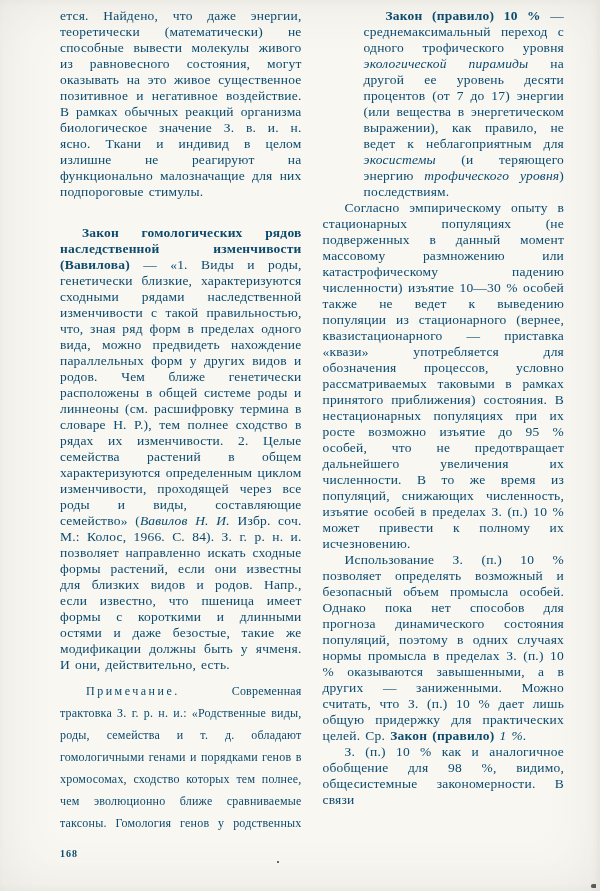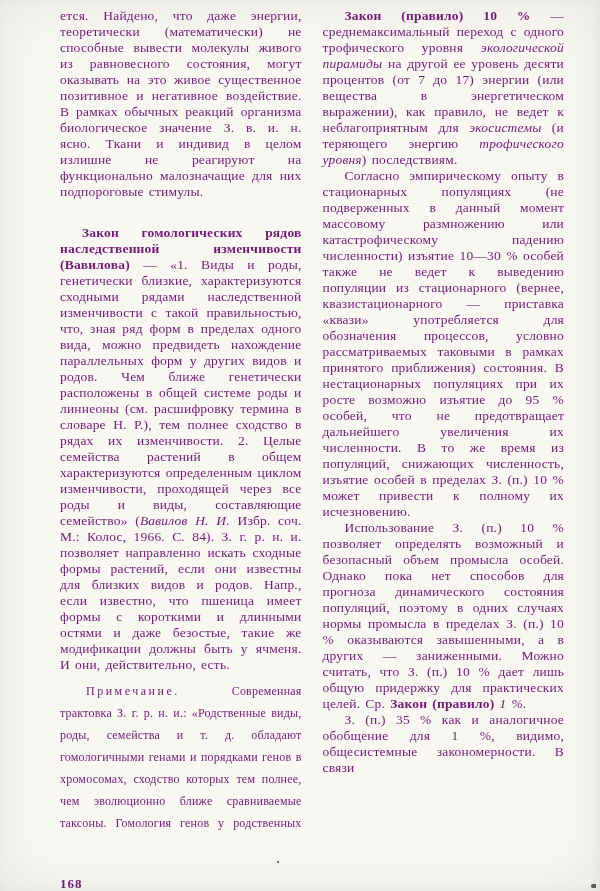--- a/index.html
+++ b/index.html
@@ -7,21 +7,21 @@
     width:600px;height:891px;
     background:#e9e9e7;
     font-family:"Liberation Serif","DejaVu Serif",serif;
     overflow:hidden;
   }
   .page{
     position:relative;
     width:600px;height:891px;
     background:#f8f7f2;
     box-shadow:inset 0 0 55px rgba(80,75,60,0.10), inset -3px 0 8px rgba(60,55,45,0.05);
-    color:#701a75;
+    color:#0c4a6e;
   }
   .columns{
     position:absolute;
     left:60px;top:8px;
     width:504px;height:826px;
     display:flex;
     gap:21px;
     overflow:hidden;
   }
   .col{
@@ -33,39 +33,38 @@
     letter-spacing:0.2px;
     word-spacing:1.5px;
   }
   .para{
     margin:0;
     text-indent:22px;
     text-rendering:optimizeLegibility;
   }
   .para.no-indent{text-indent:0;}
   .para.gap-top{margin-top:25px;}
-  .para:first-child.gap-top{margin-top:0;}
+  .para:first-child.gap-top{margin-top:0;margin-left:41px;}
   .para.note{
     font-size:12px;
     line-height:22px;
     margin-top:7px;
     text-indent:26px;
     word-spacing:0.8px;
   }
   .b{font-weight:bold;}
   .i{font-style:italic;}
   .bi{font-weight:bold;}
   .sp{letter-spacing:2.5px;}
   .page-number{
     position:absolute;
     left:60px;top:848px;
     font-weight:bold;
-    font-size:13px;
+    font-size:10px;
     letter-spacing:1px;
-    margin-top:28px;
   }
   .speck{
     position:absolute;
     background:#3a372f;
     border-radius:50%;
   }
   .speck.s1{left:277px;top:861px;width:2px;height:2px;}
   .speck.s2{left:591px;top:884px;width:5px;height:4px;border-radius:40% 0 0 40%;opacity:.8;}
 </style>
 </head>
@@ -75,19 +74,19 @@
   <div class="columns">
     <div class="col" id="col-left">
         <p class="para no-indent"><span>ется. Найдено, что даже энергии, теоретически (математически) не способные вывести молекулы живого из равновесного состояния, могут оказывать на это живое существенное позитивное и негативное воздействие. В рамках обычных реакций организма биологическое значение З. в. и. н. ясно. Ткани и индивид в целом излишне не реагируют на функционально малозначащие для них подпороговые стимулы.</span></p>
         <p class="para gap-top"><span class="b">Закон гомологических рядов наследственной изменчивости (Вавилова)</span><span> — «1. Виды и роды, генетически близкие, характеризуются сходными рядами наследственной изменчивости с такой правильностью, что, зная ряд форм в пределах одного вида, можно предвидеть нахождение параллельных форм у других видов и родов. Чем ближе генетически расположены в общей системе роды и линнеоны (см. расшифровку термина в словаре Н. Р.), тем полнее сходство в рядах их изменчивости. 2. Целые семейства растений в общем характеризуются определенным циклом изменчивости, проходящей через все роды и виды, составляющие семейство» (</span><span class="i">Вавилов Н. И.</span><span> Избр. соч. М.: Колос, 1966. С. 84). З. г. р. н. и. позволяет направленно искать сходные формы растений, если они известны для близких видов и родов. Напр., если известно, что пшеница имеет формы с короткими и длинными остями и даже безостые, такие же модификации должны быть у ячменя. И они, действительно, есть.</span></p>
         <p class="para note"><span class="sp">Примечание.</span><span> Современная трактовка З. г. р. н. и.: «Родственные виды, роды, семейства и т. д. обладают гомологичными генами и порядками генов в хромосомах, сходство которых тем полнее, чем эволюционно ближе сравниваемые таксоны. Гомология генов у родственных видов проявляется в сходстве рядов их наследственной изменчивости» (Природа. 1987. № 10. С. 65).</span></p>
       </div>
     <div class="col" id="col-right">
         <p class="para gap-top"><span class="b">Закон (правило) 10 %</span><span> — среднемаксимальный переход с одного трофического уровня </span><span class="i">экологической пирамиды</span><span> на другой ее уровень десяти процентов (от 7 до 17) энергии (или вещества в энергетическом выражении), как правило, не ведет к неблагоприятным для </span><span class="i">экосистемы</span><span> (и теряющего энергию </span><span class="i">трофического уровня</span><span>) последствиям.</span></p>
         <p class="para"><span>Согласно эмпирическому опыту в стационарных популяциях (не подверженных в данный момент массовому размножению или катастрофическому падению численности) изъятие 10—30 % особей также не ведет к выведению популяции из стационарного (вернее, квазистационарного — приставка «квази» употребляется для обозначения процессов, условно рассматриваемых таковыми в рамках принятого приближения) состояния. В нестационарных популяциях при их росте возможно изъятие до 95 % особей, что не предотвращает дальнейшего увеличения их численности. В то же время из популяций, снижающих численность, изъятие особей в пределах З. (п.) 10 % может привести к полному их исчезновению.</span></p>
         <p class="para"><span>Использование З. (п.) 10 % позволяет определять возможный и безопасный объем промысла особей. Однако пока нет способов для прогноза динамического состояния популяций, поэтому в одних случаях нормы промысла в пределах З. (п.) 10 % оказываются завышенными, а в других — заниженными. Можно считать, что З. (п.) 10 % дает лишь общую придержку для практических целей. Ср. </span><span class="bi">Закон (правило)</span><span class="i"> 1 %.</span></p>
-        <p class="para"><span>З. (п.) 35 % как и аналогичное обобщение для 1 %, видимо, общесистемные закономерности. В связи</span></p>
+        <p class="para"><span>З. (п.) 10 % как и аналогичное обобщение для 98 %, видимо, общесистемные закономерности. В связи</span></p>
       </div>
   </div>
   <div class="page-number">168</div>
   <div class="speck s1"></div>
   <div class="speck s2"></div>
 </div>
 
 </body></html>

